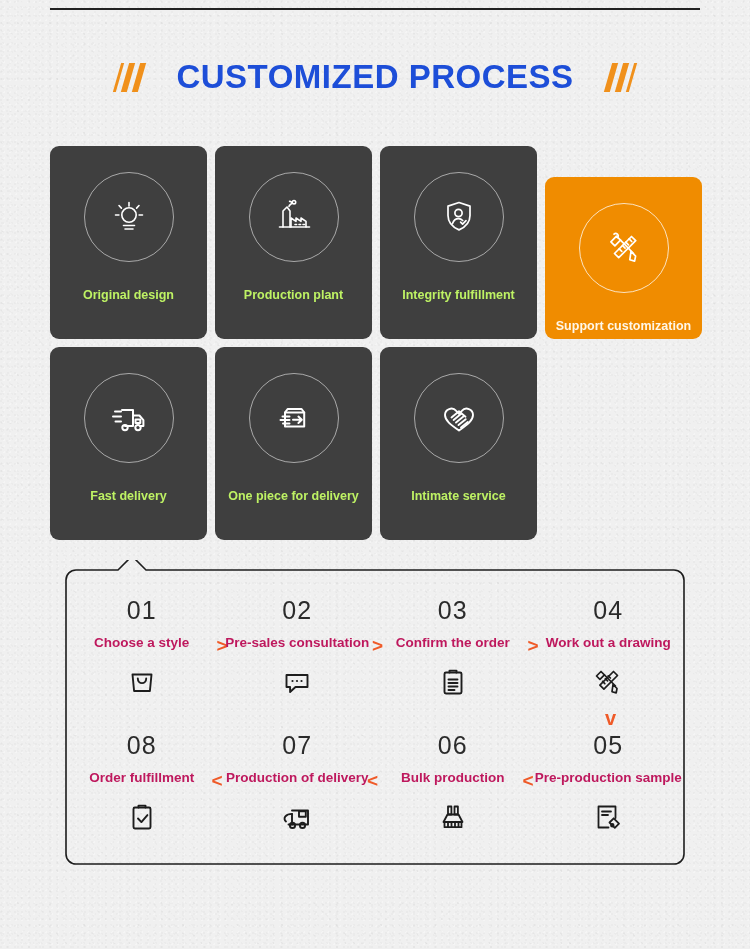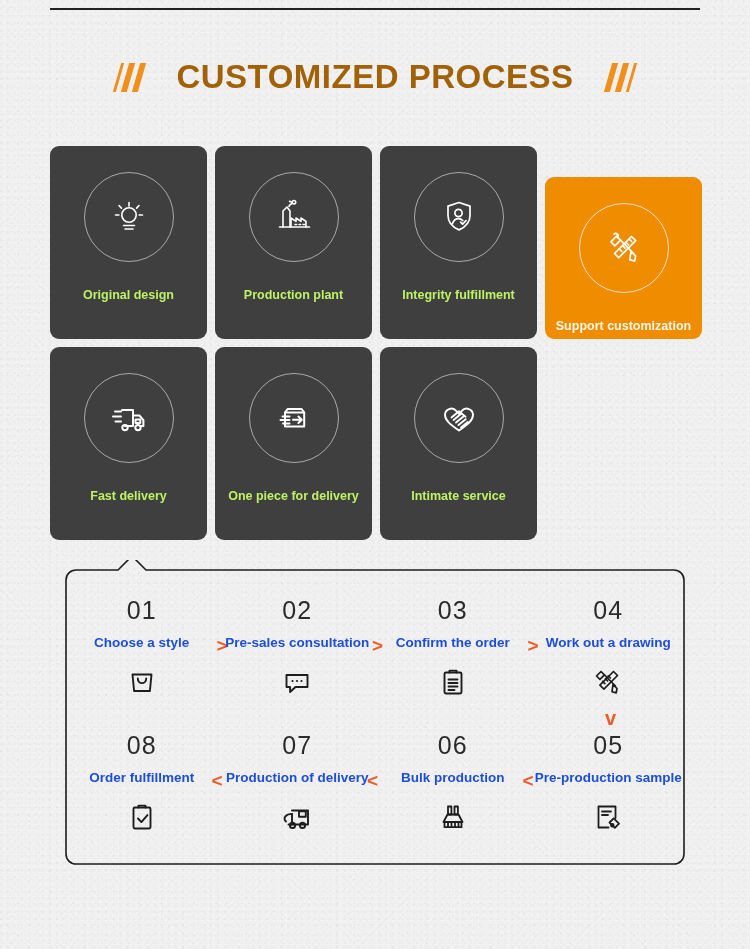--- a/index.html
+++ b/index.html
@@ -57,21 +57,21 @@
     width: 6px; height: 29px;
     background: #f0901b;
     transform: skewX(-16deg);
   }
   .slash.thin { width: 3px; }
 
   .heading-title {
     font-size: 33px;
     font-weight: 700;
     letter-spacing: .5px;
-    color: #a16207;
+    color: #1d4ed8;
     white-space: nowrap;
     font-family: "Liberation Sans", sans-serif;
   }
 
   
   .grid {
     position: absolute;
     left: 50px; top: 146px;
     width: 650px;
     display: grid;
@@ -148,21 +148,21 @@
     font-size: 25px;
     color: #2b2b2b;
     font-weight: 400;
     letter-spacing: 1px;
     font-family: "Liberation Sans", sans-serif;
   }
   .step-label {
     margin-top: 10px;
     font-size: 13.5px;
     font-weight: 700;
-    color: #1d4ed8;
+    color: #be185d;
     white-space: nowrap;
   }
   .step-icon {
     margin-top: 12px;
     height: 40px;
     display: flex;
     align-items: center;
     justify-content: center;
   }
   .step-icon svg { display: block; }

